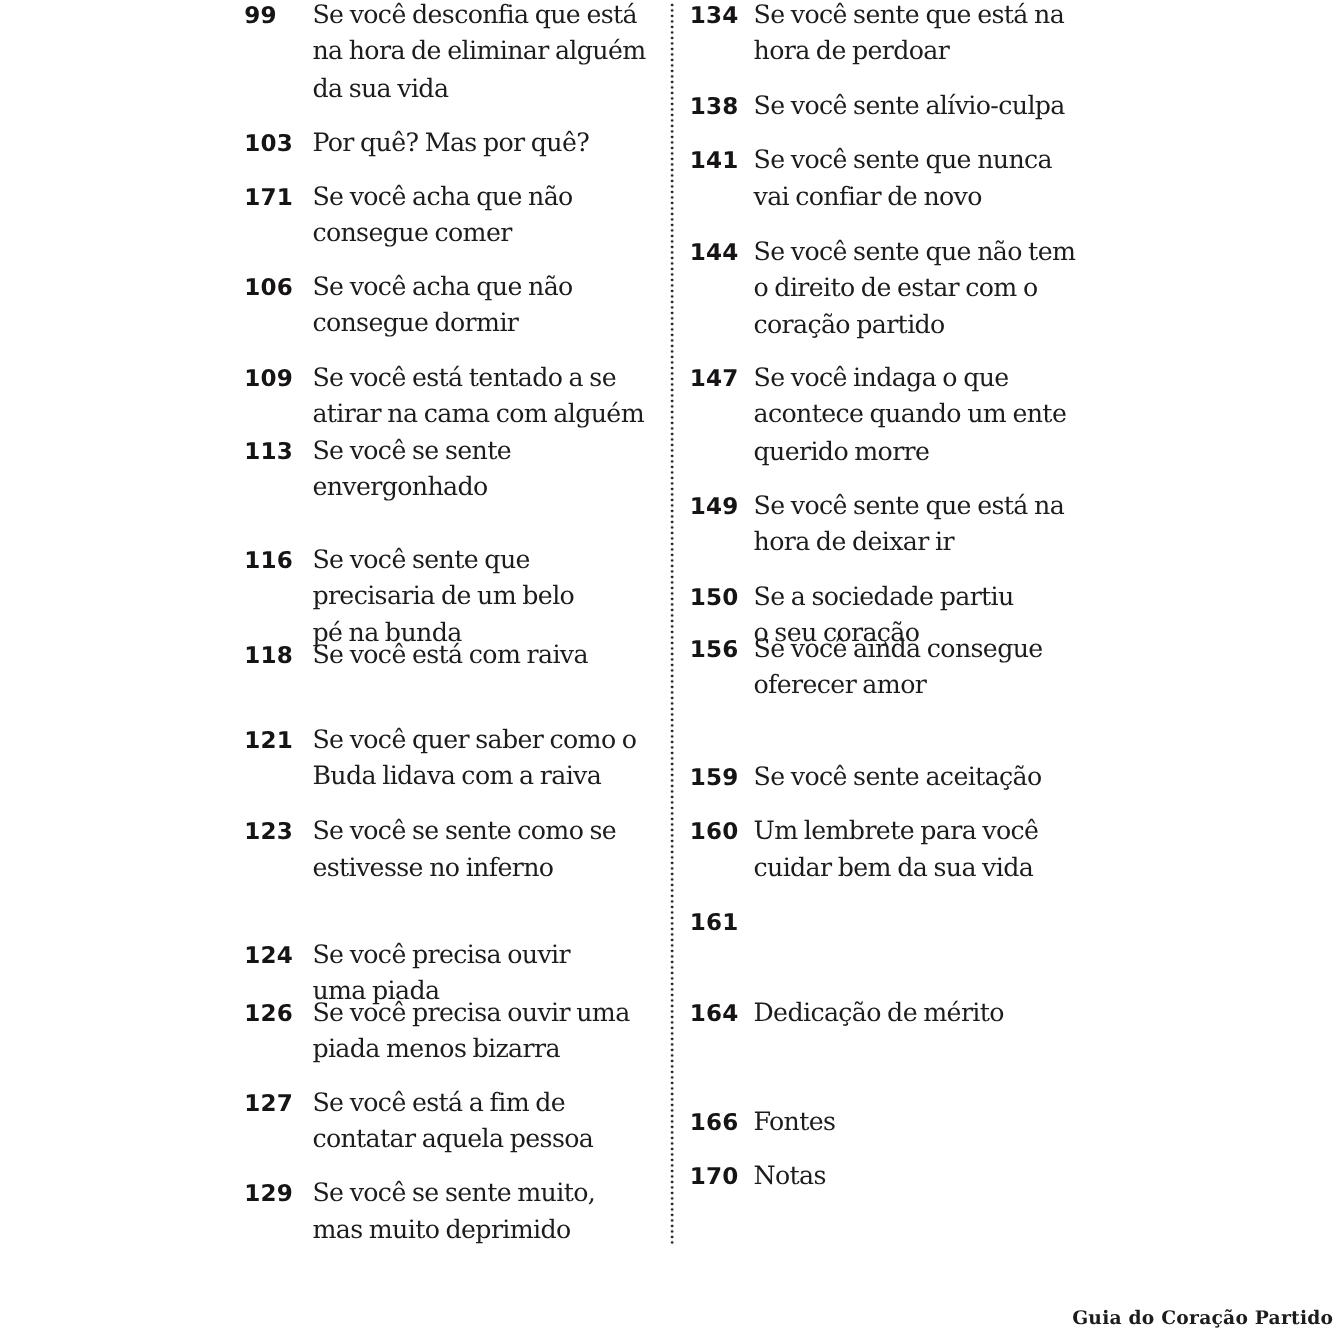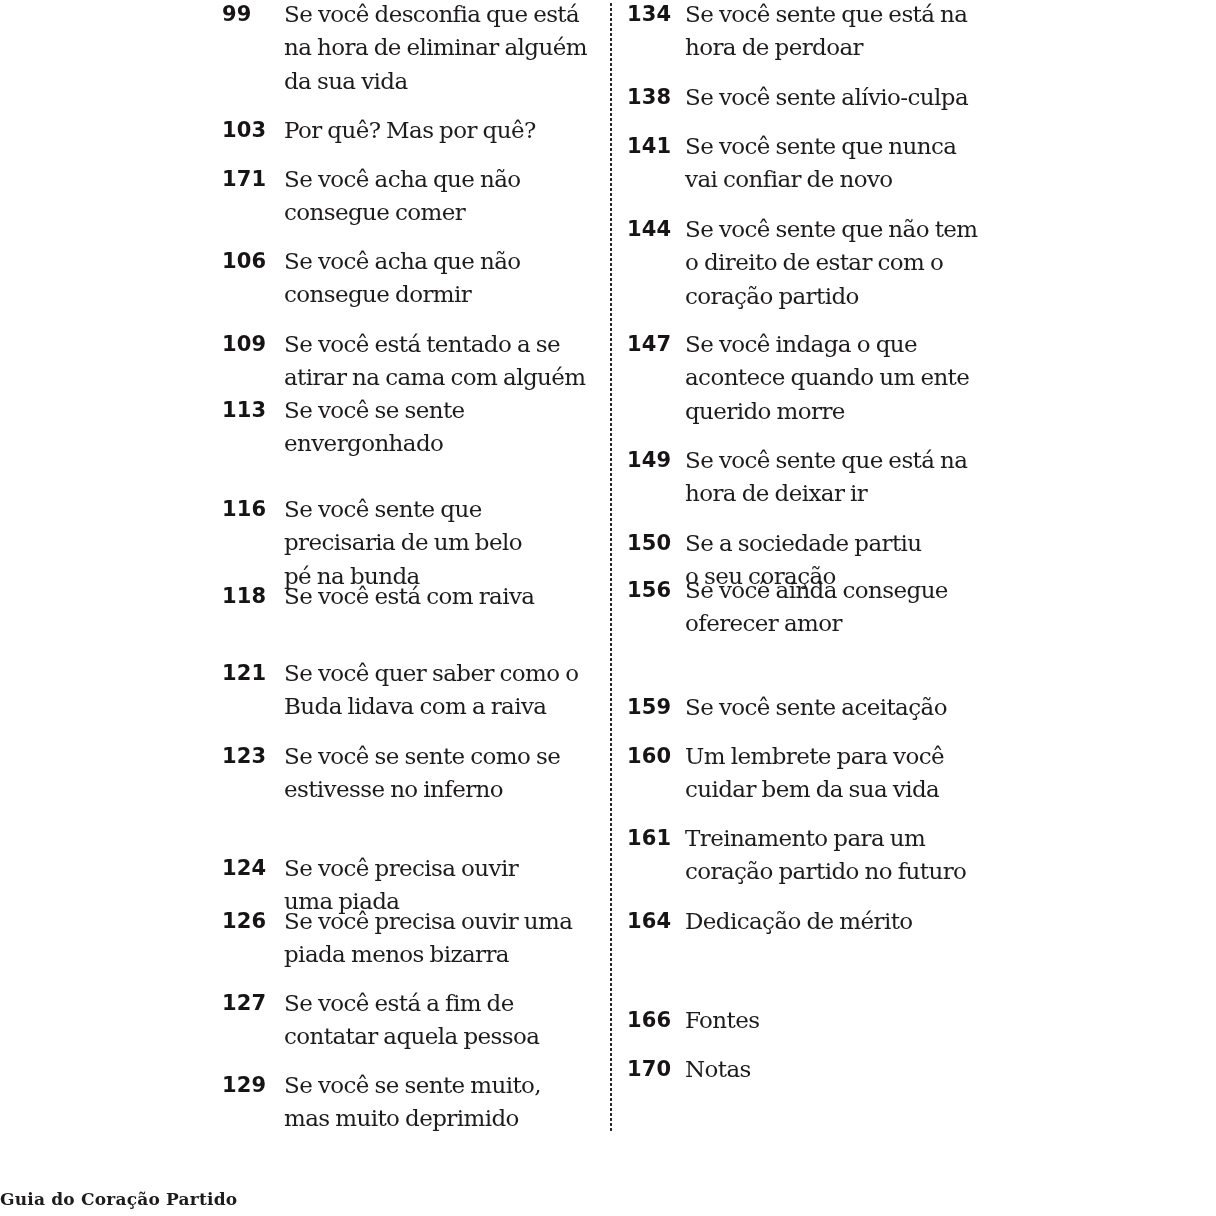--- a/index.html
+++ b/index.html
@@ -60,21 +60,21 @@
       height: 1130px;
       background-image: radial-gradient(circle, #222 1.1px, transparent 1.4px);
       background-size: 4px 5px;
       background-repeat: repeat-y;
     }
     .footer {
       position: absolute;
       top: 1187px;
       left: 0;
       width: 1212px;
-      text-align: left;
+      text-align: right;
       font-family: "DejaVu Serif", serif;
       font-weight: bold;
       font-size: 17px;
       line-height: 24px;
       color: #1d1b1b;
       letter-spacing: 0.2px;
     }
   </style>
 </head>
 <body>
@@ -202,22 +202,20 @@
       <span class="num">159</span>
       <span class="title">Se você sente aceitação</span>
     </div>
     <div class="entry" style="top:740px">
       <span class="num">160</span>
       <span class="title">Um lembrete para você
 cuidar bem da sua vida</span>
     </div>
     <div class="entry" style="top:822px">
       <span class="num">161</span>
-      <span class="title">Treinamento para um
-coração partido no futuro</span>
     </div>
     <div class="entry" style="top:905px">
       <span class="num">164</span>
       <span class="title">Dedicação de mérito</span>
     </div>
     <div class="entry" style="top:1004px">
       <span class="num">166</span>
       <span class="title">Fontes</span>
     </div>
     <div class="entry" style="top:1053px">

